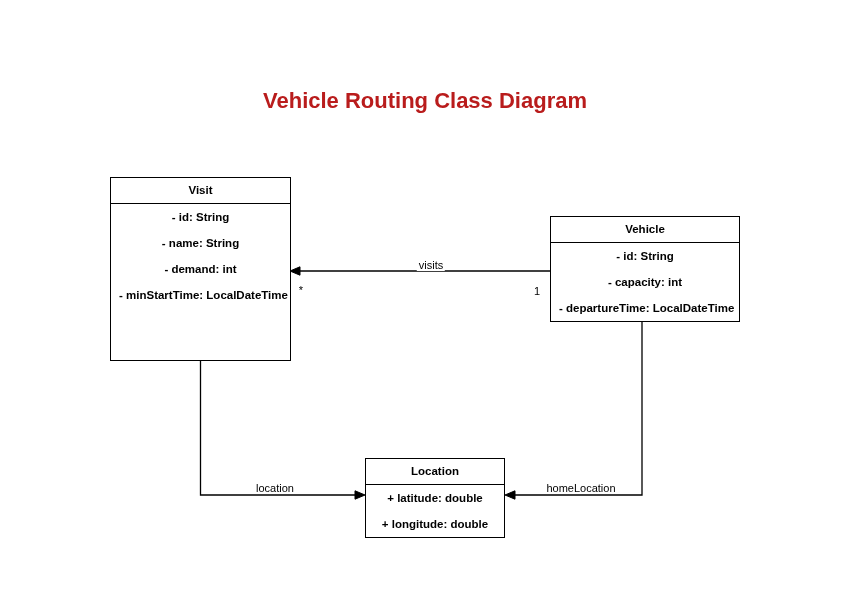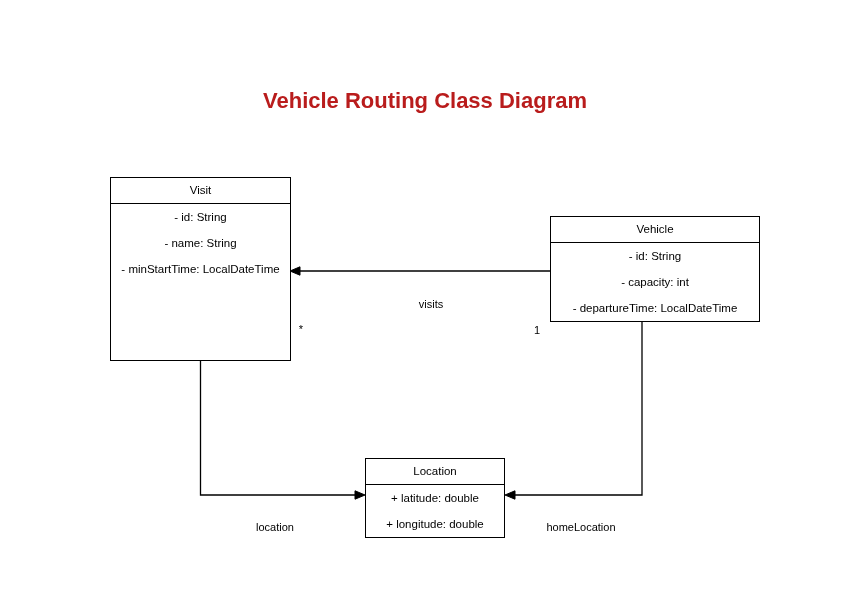--- a/index.html
+++ b/index.html
@@ -24,37 +24,38 @@
     font-weight: bold;
     color: #b91c1c;
   }
 
   .uml-class {
     position: absolute;
     background: #ffffff;
     border: 1px solid #000000;
     color: #000000;
     font-size: 11.5px;
+    font-weight: bold;
   }
   .uml-class .uml-header {
     height: 26px;
     line-height: 25px;
     border-bottom: 1px solid #000000;
     text-align: center;
   }
   .uml-class .uml-row {
     height: 26px;
     line-height: 26px;
     padding: 0 8px;
     white-space: nowrap;
     text-align: center;
   }
 
   .class-visit    { left: 110px; top: 177px; width: 181px; height: 184px; }
-  .class-vehicle  { left: 550px; top: 216px; width: 210px; height: 106px; }
+  .class-vehicle  { left: 550px; top: 216px; width: 190px; height: 106px; }
   .class-location { left: 365px; top: 458px; width: 140px; height: 80px; }
 
   svg.edge-layer {
     position: absolute;
     left: 0; top: 0;
     width: 850px; height: 600px;
     pointer-events: none;
   }
   svg.edge-layer path {
     fill: none;
@@ -68,34 +69,34 @@
   }
 
   .edge-label, .multiplicity {
     position: absolute;
     transform: translate(-50%, -50%);
     font-size: 11px;
     color: #000000;
     background: #ffffff;
     padding: 0 2px;
     white-space: nowrap;
-    margin-top: 39px;
   }
 </style>
 </head>
 <body>
 
 <div class="canvas">
 
   <div class="diagram-title">Vehicle Routing Class Diagram</div>
 
   <div class="uml-class class-visit">
     <div class="uml-header">Visit</div>
     <div class="uml-row">- id: String</div>
     <div class="uml-row">- name: String</div>
+    <div class="uml-row">- demand: int</div>
     <div class="uml-row">- minStartTime: LocalDateTime</div>
   </div>
 
   <div class="uml-class class-vehicle">
     <div class="uml-header">Vehicle</div>
     <div class="uml-row">- id: String</div>
     <div class="uml-row">- capacity: int</div>
     <div class="uml-row">- departureTime: LocalDateTime</div>
   </div>
 

